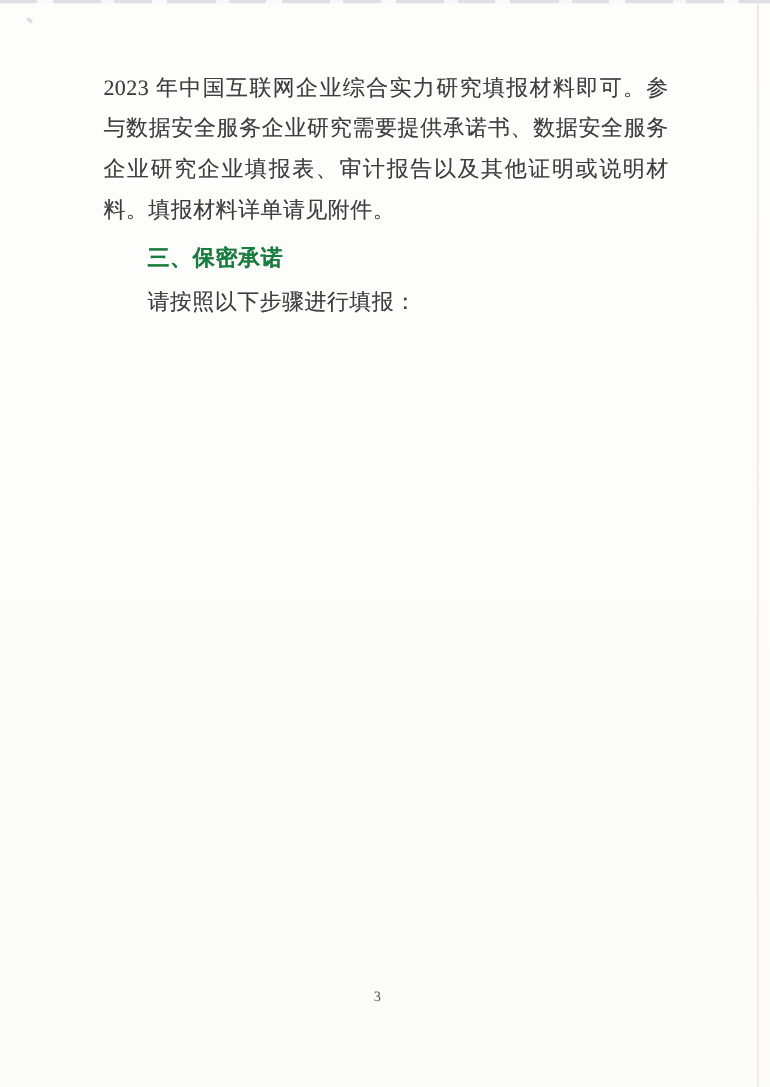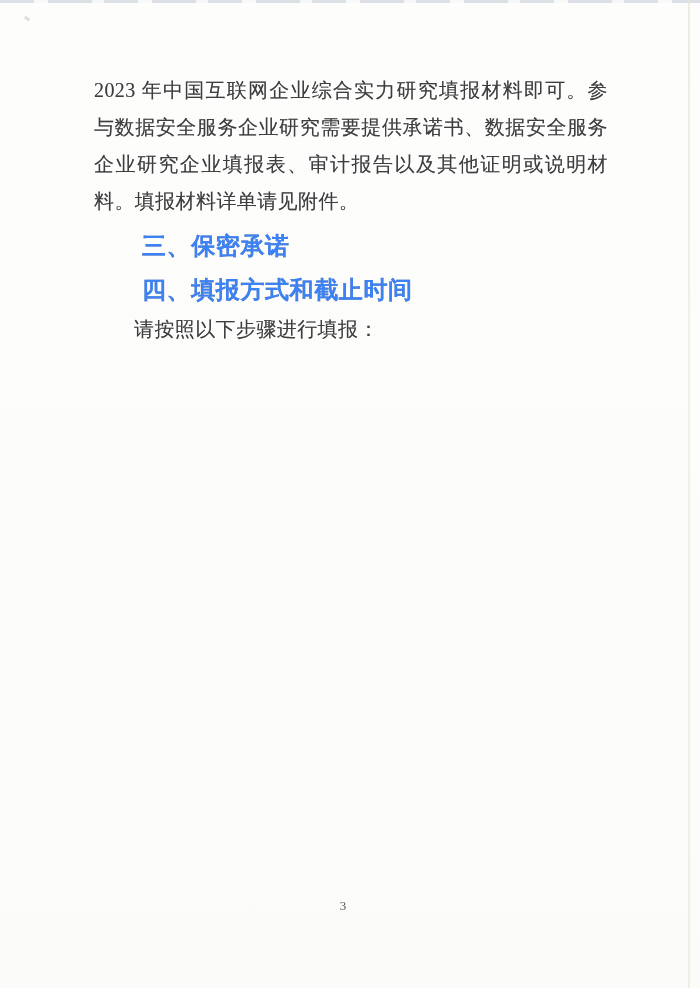--- a/index.html
+++ b/index.html
@@ -39,41 +39,41 @@
     left: 24px; top: 17px;
     width: 6px; height: 3px;
     background: #9aa0a8;
     border-radius: 2px;
     transform: rotate(38deg);
     opacity: 0.35;
   }
   .content {
     position: absolute;
     left: 94px;
-    top: 72px;
+    top: 62px;
     width: 514px;
     color: #3e3e41;
     text-shadow: 0 0 0.6px rgba(62,62,66,0.45);
   }
   .para {
     margin: 0;
     font-size: 20px;
     line-height: 37px;
     letter-spacing: 0.4px;
     text-align: justify;
     text-justify: inter-character;
   }
   .indent { text-indent: 2em; }
   .heading {
     margin: 7px 0 3px 0;
-    font-size: 24px;
+    font-size: 20px;
     line-height: 37px;
     font-weight: 700;
     text-indent: 2em;
-    color: #3b82f6;
+    color: #15803d;
     font-family: "Liberation Sans", "DejaVu Sans", sans-serif;
     letter-spacing: 0.6px;
     text-align: left;
     text-shadow: 0 0 0.5px rgba(51,51,54,0.55);
   }
   .page-number {
     position: absolute;
     left: 0; right: 14px;
     top: 898px;
     text-align: center;
@@ -85,17 +85,16 @@
 </head>
 <body>
 
 <div class="scan-edge-top"></div>
 <div class="scan-edge-right"></div>
 <div class="scan-speck"></div>
 
 <div class="content">
   <p class="para">2023 年中国互联网企业综合实力研究填报材料即可。参与数据安全服务企业研究需要提供承诺书、数据安全服务企业研究企业填报表、审计报告以及其他证明或说明材料。填报材料详单请见附件。</p>
   <p class="para heading">三、保密承诺</p>
-  <p class="para heading">四、填报方式和截止时间</p>
   <p class="para indent">请按照以下步骤进行填报：</p>
 </div>
 
 <div class="page-number">3</div>
 
 </body></html>

